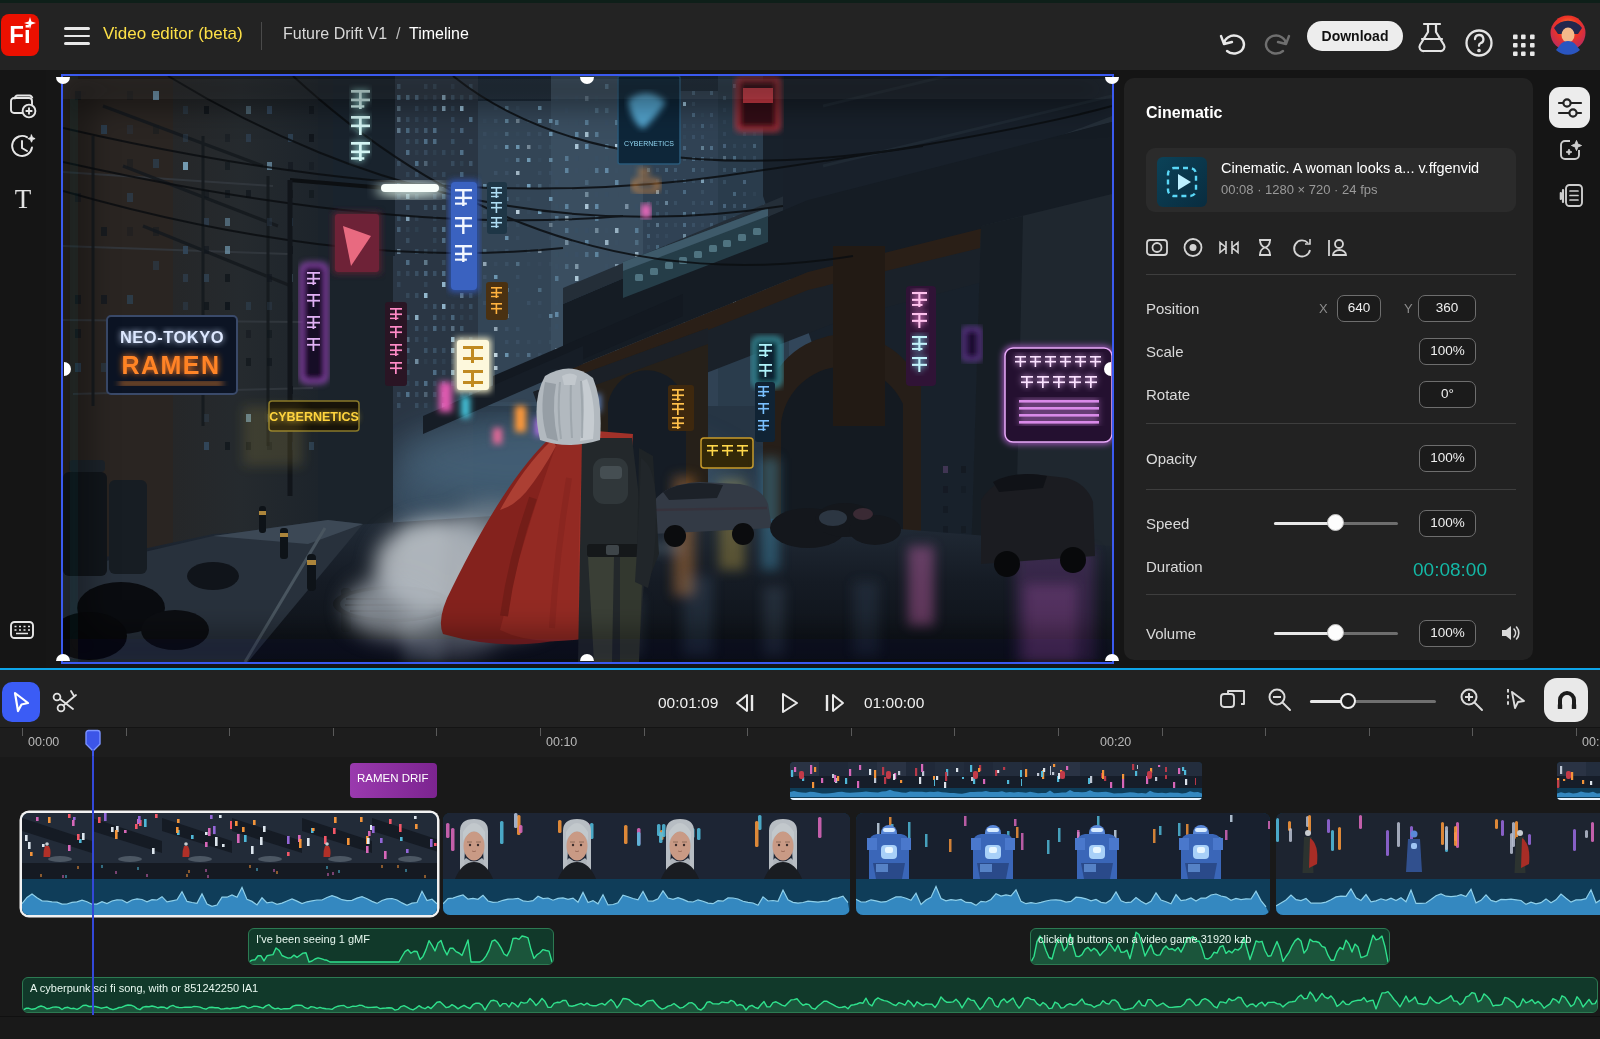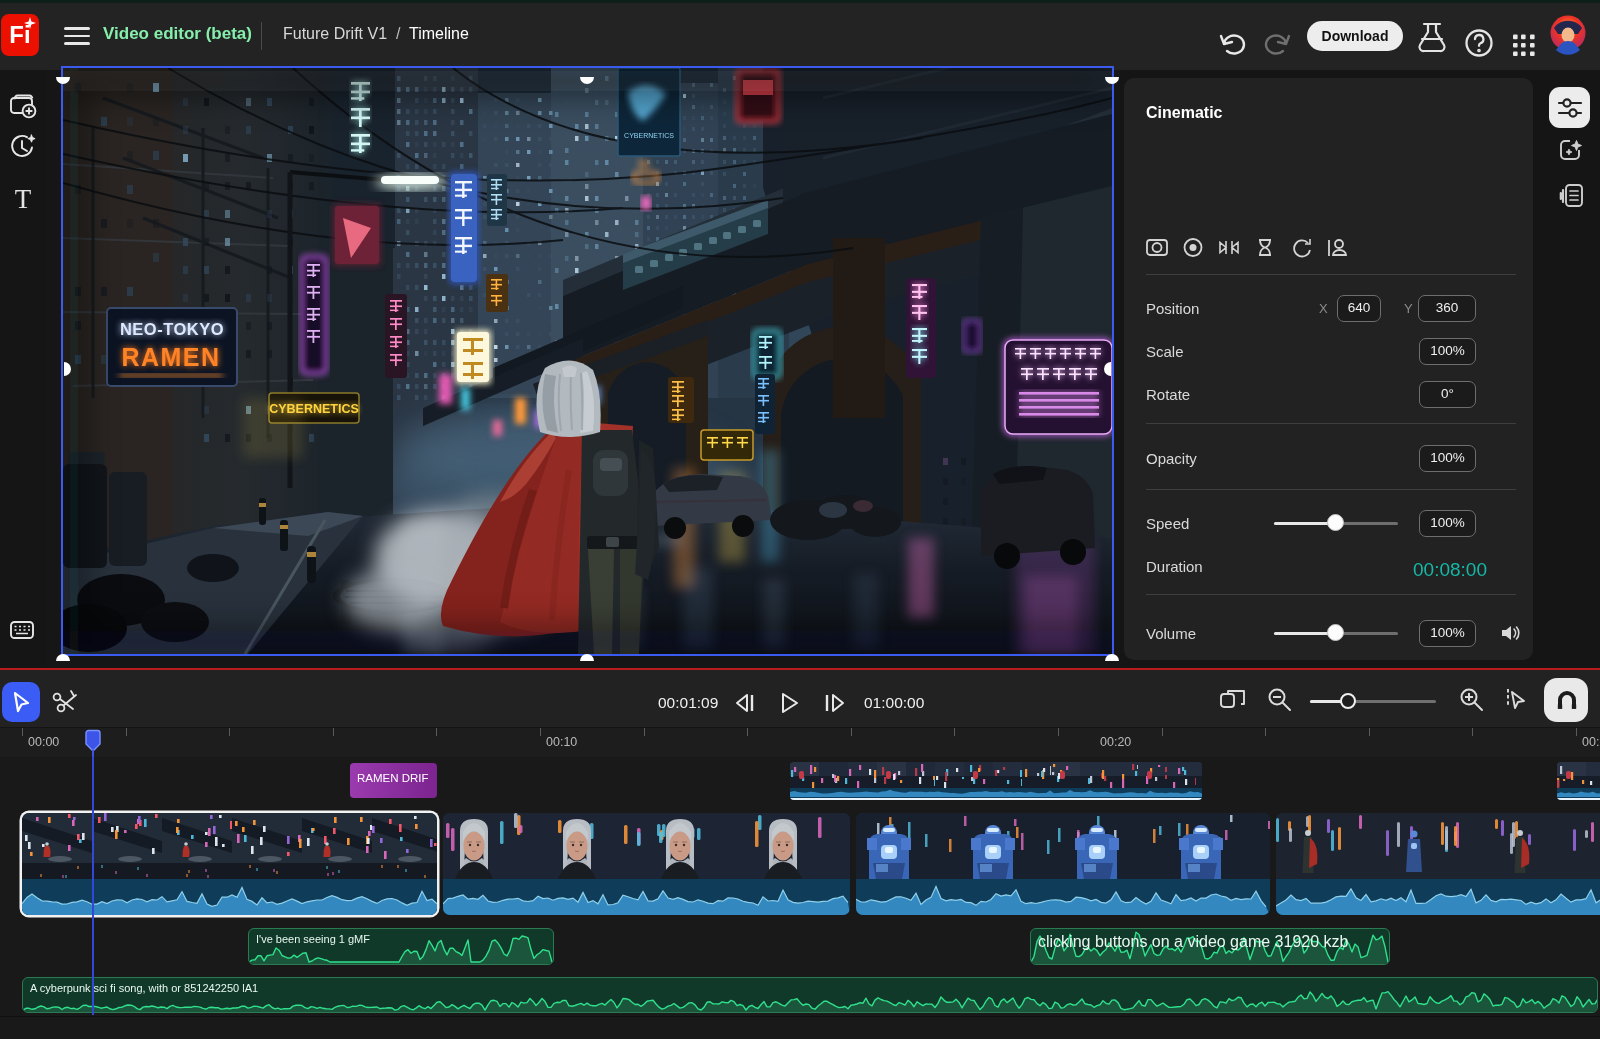--- a/index.html
+++ b/index.html
@@ -3,41 +3,41 @@
 <style>
 *{margin:0;padding:0;box-sizing:border-box}
 body{width:1600px;height:1039px;background:#151515;font-family:"Liberation Sans",sans-serif;position:relative;overflow:hidden}
 .abs{position:absolute}
 
 #topstrip{left:0;top:0;width:1600px;height:3px;background:#0e1f19}
 #topbar{left:0;top:3px;width:1600px;height:67px;background:#232323}
 #filogo{left:1px;top:14px;width:38px;height:42px;background:#eb1000;border-radius:8px;color:#fff;font-weight:bold;font-size:24px;text-align:center;line-height:42px}
 #filogo svg{position:absolute;left:23px;top:3px}
 .hline{left:64px;width:26px;height:2.5px;background:#e8e8e8;border-radius:2px;position:absolute}
-#vetitle{left:103px;top:24px;font-size:17px;color:#86efac;font-weight:700}
+#vetitle{left:103px;top:24px;font-size:17px;color:#fde047;font-weight:400}
 #sep1{left:261px;top:22px;width:1px;height:28px;background:#4a4a4a}
 #crumb{left:283px;top:25px;font-size:16px;color:#d8d8d8}
 #crumb b{color:#fff;font-weight:400}
 
 #dl{left:1307px;top:21px;width:96px;height:30px;background:#ededed;border-radius:16px;color:#111;font-weight:700;font-size:14px;text-align:center;line-height:30px}
 #tglyph{left:0px;top:184px;width:46px;text-align:center;color:#e4e4e4;font-family:"Liberation Serif",serif;font-size:27px}
 
 #pvwrap{left:46px;top:70px;width:1074px;height:598px;background:#161616}
-#video{left:63px;top:68px;width:1049px;height:586px;outline:2px solid #3b5af0;background:#c4b5fd}
+#video{left:63px;top:76px;width:1049px;height:586px;outline:2px solid #3b5af0;background:#c4b5fd}
 
 #props{left:1124px;top:78px;width:409px;height:582px;background:#222222;border-radius:10px}
 #props .lbl{position:absolute;left:22px;font-size:15px;color:#d9d9d9}
 #props .inp{position:absolute;background:#1b1b1b;border:1.6px solid #6e6e6e;border-radius:7px;color:#efefef;font-size:13.5px;text-align:center;height:27px;line-height:24px}
 #props .dvd{position:absolute;left:22px;width:370px;height:1px;background:#3e3e3e}
 #card{position:absolute;left:22px;top:70px;width:370px;height:64px;background:#2b2b2b;border-radius:9px}
 #thumb{position:absolute;left:11px;top:9px;width:50px;height:50px;border-radius:6px;background:linear-gradient(135deg,#0b4258,#092c3f)}
 
 #rsb1{left:1549px;top:87px;width:41px;height:41px;background:#ececec;border-radius:11px}
 
-#tl{left:0;top:668px;width:1600px;height:371px;background:#fca5a5;border-top:2px solid #b91c1c}
+#tl{left:0;top:668px;width:1600px;height:371px;background:#fca5a5;border-top:2px solid #0ea5e9}
 #tool{position:absolute;left:0;top:0;width:1600px;height:57px;background:#222222}
 #selbtn{position:absolute;left:2px;top:12px;width:38px;height:40px;background:#3b5cf5;border-radius:10px}
 #magbtn{position:absolute;left:1544px;top:8px;width:44px;height:44px;background:#e9e9e9;border-radius:13px}
 #ruler{position:absolute;left:0;top:57px;width:1600px;height:30px;background:#1d1d1d;border-top:1px solid #141414}
 .rlbl{position:absolute;top:7px;font-size:12.5px;color:#b9b9b9}
 .tick{position:absolute;top:0;width:1px;height:8px;background:#5a5a5a}
 #tracks{position:absolute;left:0;top:87px;width:1600px;height:259px;background:#191919}
 .clip{position:absolute;border-radius:7px;overflow:hidden}
 #bottombar{position:absolute;left:0;top:346px;width:1600px;height:25px;background:#191919;border-top:1px solid #101010}
 #playhead{left:92px;top:755px;width:2px;height:260px;background:#3348d8;z-index:40}
@@ -1624,20 +1624,28 @@
 <div class="abs" style="left:56px;top:77px;width:14px;height:7px;border-radius:0 0 7px 7px;background:#fff;z-index:6"></div>
 <div class="abs" style="left:580px;top:77px;width:14px;height:7px;border-radius:0 0 7px 7px;background:#fff;z-index:6"></div>
 <div class="abs" style="left:1105px;top:77px;width:14px;height:7px;border-radius:0 0 7px 7px;background:#fff;z-index:6"></div>
 <div class="abs" style="left:56px;top:654px;width:14px;height:7px;border-radius:7px 7px 0 0;background:#fff;z-index:6"></div>
 <div class="abs" style="left:580px;top:654px;width:14px;height:7px;border-radius:7px 7px 0 0;background:#fff;z-index:6"></div>
 <div class="abs" style="left:1105px;top:654px;width:14px;height:7px;border-radius:7px 7px 0 0;background:#fff;z-index:6"></div>
 <div class="abs" style="left:1104px;top:362px;width:7px;height:14px;border-radius:7px 0 0 7px;background:#fff;z-index:6"></div>
 <div class="abs" style="left:64px;top:362px;width:7px;height:14px;border-radius:0 7px 7px 0;background:#fff;z-index:6"></div>
 <div id="props" class="abs">
  <div class="lbl" style="top:26px;font-size:16px;font-weight:bold;color:#fff">Cinematic</div>
+ <div id="card">
+   <div id="thumb"><svg width="50" height="50" viewBox="0 0 50 50">
+     <rect x="11" y="11" width="28" height="28" rx="6" fill="none" stroke="#5ad8f8" stroke-width="2.4" stroke-dasharray="5 4"></rect>
+     <path d="M21 17 l13 8 -13 8 z" fill="#bdf0ff"></path>
+        </svg></div>
+   <div style="position:absolute;left:75px;top:12px;font-size:14.5px;color:#fff">Cinematic. A woman looks a... v.ffgenvid</div>
+   <div style="position:absolute;left:75px;top:34px;font-size:13px;color:#9a9a9a">00:08 · 1280 × 720 · 24 fps</div>
+ </div>
  <svg style="position:absolute;left:22px;top:158px" width="240" height="24" viewBox="0 0 240 24">
   <g fill="none" stroke="#d4d4d4" stroke-width="1.8">
    <rect x="1" y="4" width="20" height="15" rx="3"></rect>
         <circle cx="11" cy="11.5" r="4.5"></circle>
    <g transform="translate(36,0)">
           <circle cx="11" cy="11.5" r="8.5"></circle>
           <circle cx="11" cy="11.5" r="3.5" fill="#d4d4d4" stroke="none"></circle>
         </g>
    <g transform="translate(72,0)" stroke-width="1.6">
           <path d="M8 5 v13 M8 11.5 l-6 -5 v10 z M14 5 v13 M14 11.5 l6 -5 v10 z" fill="none"></path>
@@ -2402,21 +2410,21 @@
 </svg>
 <div style="position:absolute;left:7px;top:4px;font-size:11px;color:#e8f8f0">I've been seeing 1 gMF</div>
 </div>
       <div class="clip" style="left:1030px;top:171px;width:360px;height:37px;background:#11392a;border:1.5px solid #2c7a52;border-radius:6px">
 <svg width="360" height="37" viewBox="0 0 360 37" style="position:absolute;left:0;top:0">
 <g transform="translate(0,2)">
             <polygon points="0,31.0 3,25.5 6,10.6 9,5.0 12,10.5 15,19.5 18,26.5 21,28.0 24,16.9 27,8.4 30,10.8 33,19.9 36,15.8 39,3.1 42,15.0 45,25.2 48,25.6 51,23.7 54,18.4 57,16.4 60,20.0 63,17.2 66,19.6 69,24.6 72,21.0 75,18.5 78,11.9 81,15.9 84,20.2 87,14.0 90,21.3 93,21.1 96,19.2 99,27.7 102,15.5 105,1.3 108,3.5 111,13.9 114,25.0 117,19.1 120,13.7 123,22.5 126,24.4 129,23.9 132,18.1 135,15.0 138,18.4 141,17.7 144,19.7 147,16.4 150,21.1 153,15.2 156,6.9 159,7.3 162,5.6 165,10.4 168,10.0 171,17.2 174,27.4 177,28.0 180,26.2 183,21.3 186,22.1 189,15.9 192,14.7 195,22.4 198,19.8 201,21.8 204,18.1 207,19.1 210,16.5 213,6.7 216,17.7 219,28.5 222,19.8 225,10.0 228,11.2 231,10.3 234,19.5 237,25.3 240,24.7 243,17.6 246,10.5 249,18.0 252,30.4 255,25.5 258,21.4 261,14.8 264,9.9 267,7.4 270,10.0 273,22.1 276,18.3 279,8.2 282,10.6 285,10.5 288,11.5 291,15.4 294,16.5 297,24.2 300,29.3 303,29.2 306,20.9 309,16.4 312,18.5 315,9.2 318,13.2 321,21.0 324,13.1 327,15.9 330,26.6 333,25.6 336,24.3 339,14.2 342,4.1 345,8.8 348,7.8 351,5.1 354,15.8 357,31.0 360,31.0 360,33 0,33" fill="#1e5c40" opacity="0.8"></polygon>
 <polyline points="0,31.0 3,25.5 6,10.6 9,5.0 12,10.5 15,19.5 18,26.5 21,28.0 24,16.9 27,8.4 30,10.8 33,19.9 36,15.8 39,3.1 42,15.0 45,25.2 48,25.6 51,23.7 54,18.4 57,16.4 60,20.0 63,17.2 66,19.6 69,24.6 72,21.0 75,18.5 78,11.9 81,15.9 84,20.2 87,14.0 90,21.3 93,21.1 96,19.2 99,27.7 102,15.5 105,1.3 108,3.5 111,13.9 114,25.0 117,19.1 120,13.7 123,22.5 126,24.4 129,23.9 132,18.1 135,15.0 138,18.4 141,17.7 144,19.7 147,16.4 150,21.1 153,15.2 156,6.9 159,7.3 162,5.6 165,10.4 168,10.0 171,17.2 174,27.4 177,28.0 180,26.2 183,21.3 186,22.1 189,15.9 192,14.7 195,22.4 198,19.8 201,21.8 204,18.1 207,19.1 210,16.5 213,6.7 216,17.7 219,28.5 222,19.8 225,10.0 228,11.2 231,10.3 234,19.5 237,25.3 240,24.7 243,17.6 246,10.5 249,18.0 252,30.4 255,25.5 258,21.4 261,14.8 264,9.9 267,7.4 270,10.0 273,22.1 276,18.3 279,8.2 282,10.6 285,10.5 288,11.5 291,15.4 294,16.5 297,24.2 300,29.3 303,29.2 306,20.9 309,16.4 312,18.5 315,9.2 318,13.2 321,21.0 324,13.1 327,15.9 330,26.6 333,25.6 336,24.3 339,14.2 342,4.1 345,8.8 348,7.8 351,5.1 354,15.8 357,31.0 360,31.0" fill="none" stroke="#2fe08c" stroke-width="1.4" stroke-linejoin="round"></polyline>
           </g>
 </svg>
-<div style="position:absolute;left:7px;top:4px;font-size:16px;color:#e8f8f0">clicking buttons on a video game 31920 kzb</div>
+<div style="position:absolute;left:7px;top:4px;font-size:11px;color:#e8f8f0">clicking buttons on a video game 31920 kzb</div>
 </div>
       <div class="clip" style="left:22px;top:220px;width:1576px;height:36px;background:#11392a;border:1.5px solid #2c7a52;border-radius:6px">
 <svg width="1576" height="36" viewBox="0 0 1576 36" style="position:absolute;left:0;top:0">
 <g transform="translate(0,2)">
             <polygon points="0,30.1 3,28.3 6,28.3 9,29.3 12,28.8 15,27.0 18,26.0 21,26.9 24,28.8 27,28.2 30,27.1 33,27.0 36,27.4 39,29.5 42,27.7 45,27.3 48,28.6 51,28.3 54,29.3 57,27.8 60,25.5 63,25.2 66,26.5 69,26.5 72,26.4 75,27.2 78,28.2 81,27.6 84,27.0 87,28.8 90,29.6 93,28.8 96,27.5 99,27.2 102,25.8 105,25.0 108,25.2 111,26.3 114,28.6 117,29.6 120,27.1 123,26.5 126,26.7 129,26.0 132,26.7 135,27.8 138,27.0 141,27.2 144,28.6 147,26.4 150,25.4 153,27.0 156,27.5 159,27.6 162,27.1 165,27.2 168,27.3 171,26.4 174,26.6 177,27.1 180,28.3 183,29.2 186,27.5 189,27.3 192,27.7 195,27.6 198,29.1 201,28.8 204,28.3 207,28.8 210,28.0 213,28.0 216,27.5 219,26.2 222,26.3 225,28.1 228,27.4 231,26.2 234,26.4 237,27.2 240,28.1 243,25.9 246,24.7 249,27.5 252,28.9 255,28.2 258,29.4 261,28.6 264,28.7 267,28.6 270,26.1 273,25.3 276,25.1 279,25.5 282,27.7 285,28.6 288,26.6 291,27.1 294,28.4 297,27.3 300,28.3 303,28.7 306,28.9 309,29.4 312,27.3 315,26.2 318,25.6 321,25.5 324,27.5 327,27.2 330,26.2 333,26.4 336,25.3 339,25.4 342,26.9 345,27.5 348,27.4 351,27.2 354,27.0 357,28.6 360,28.2 363,28.0 366,27.7 369,28.0 372,30.1 375,29.4 378,26.6 381,25.6 384,27.2 387,28.9 390,29.9 393,28.1 396,25.7 399,27.7 402,28.7 405,26.6 408,28.6 411,25.4 414,22.3 417,21.8 420,24.5 423,27.6 426,27.0 429,24.6 432,26.4 435,28.9 438,26.9 441,25.3 444,27.1 447,28.5 450,24.7 453,23.1 456,23.2 459,25.2 462,30.1 465,24.8 468,20.7 471,20.3 474,21.4 477,26.5 480,23.6 483,23.6 486,27.1 489,22.5 492,24.2 495,27.1 498,22.2 501,23.1 504,22.6 507,18.5 510,21.4 513,25.5 516,22.5 519,18.4 522,21.6 525,27.4 528,27.4 531,23.4 534,22.3 537,22.5 540,20.4 543,20.5 546,25.8 549,26.3 552,25.5 555,24.3 558,23.4 561,25.2 564,23.1 567,25.1 570,25.7 573,25.8 576,24.4 579,23.4 582,25.1 585,22.0 588,19.5 591,22.5 594,27.9 597,24.0 600,18.5 603,18.8 606,19.6 609,22.2 612,24.5 615,24.2 618,26.4 621,24.3 624,21.2 627,20.6 630,20.2 633,24.0 636,27.2 639,29.1 642,28.1 645,26.2 648,25.3 651,23.5 654,25.9 657,28.1 660,27.4 663,25.2 666,22.9 669,22.7 672,24.9 675,28.9 678,30.0 681,27.4 684,22.3 687,21.8 690,23.9 693,23.9 696,24.0 699,21.9 702,22.5 705,22.9 708,20.4 711,21.7 714,25.6 717,24.5 720,25.7 723,30.0 726,26.5 729,25.3 732,27.3 735,28.5 738,24.7 741,21.6 744,26.9 747,26.8 750,22.6 753,21.8 756,23.3 759,25.1 762,26.1 765,23.0 768,19.9 771,19.6 774,18.8 777,22.4 780,25.3 783,24.0 786,24.6 789,28.2 792,29.2 795,26.0 798,23.8 801,21.2 804,21.3 807,23.1 810,24.7 813,26.4 816,27.6 819,27.3 822,26.5 825,28.8 828,25.2 831,24.7 834,24.0 837,22.7 840,23.2 843,18.2 846,24.0 849,25.9 852,20.1 855,17.9 858,19.5 861,20.6 864,21.1 867,22.6 870,24.5 873,25.6 876,22.6 879,23.7 882,25.2 885,20.4 888,22.8 891,26.7 894,21.8 897,23.9 900,25.7 903,23.9 906,24.1 909,24.2 912,27.5 915,23.4 918,16.9 921,20.3 924,22.3 927,22.3 930,21.9 933,19.2 936,22.4 939,27.9 942,22.9 945,18.2 948,20.1 951,20.5 954,25.2 957,29.6 960,26.5 963,21.1 966,17.5 969,19.2 972,25.5 975,27.2 978,21.1 981,18.9 984,22.6 987,20.4 990,18.0 993,23.8 996,28.2 999,24.6 1002,18.6 1005,17.5 1008,19.4 1011,19.7 1014,23.7 1017,25.7 1020,22.5 1023,24.6 1026,28.6 1029,28.1 1032,22.1 1035,23.7 1038,28.0 1041,27.6 1044,24.8 1047,23.7 1050,25.0 1053,24.7 1056,21.9 1059,18.9 1062,23.8 1065,24.5 1068,25.0 1071,27.3 1074,25.6 1077,24.8 1080,20.7 1083,23.3 1086,24.2 1089,20.1 1092,20.0 1095,22.6 1098,28.4 1101,29.7 1104,29.2 1107,28.6 1110,27.9 1113,24.2 1116,20.6 1119,25.3 1122,26.1 1125,19.6 1128,19.6 1131,23.2 1134,26.2 1137,24.7 1140,23.0 1143,25.4 1146,27.4 1149,27.4 1152,27.0 1155,26.7 1158,26.5 1161,24.3 1164,19.7 1167,19.0 1170,21.9 1173,25.6 1176,24.5 1179,19.8 1182,18.6 1185,20.1 1188,22.7 1191,26.4 1194,27.9 1197,22.0 1200,22.1 1203,23.2 1206,18.7 1209,20.7 1212,19.8 1215,17.2 1218,17.7 1221,23.1 1224,26.9 1227,24.5 1230,24.0 1233,26.8 1236,23.6 1239,22.2 1242,26.0 1245,22.5 1248,22.4 1251,22.1 1254,23.7 1257,24.0 1260,26.9 1263,24.3 1266,22.1 1269,21.8 1272,21.3 1275,17.3 1278,15.0 1281,18.8 1284,18.4 1287,12.0 1290,15.5 1293,21.4 1296,17.6 1299,13.4 1302,17.2 1305,18.5 1308,15.9 1311,19.6 1314,26.4 1317,24.3 1320,21.1 1323,24.2 1326,24.6 1329,21.7 1332,20.9 1335,20.3 1338,20.2 1341,17.6 1344,21.9 1347,20.7 1350,20.1 1353,28.9 1356,20.8 1359,12.9 1362,12.9 1365,11.6 1368,15.2 1371,19.5 1374,22.6 1377,26.8 1380,21.5 1383,16.0 1386,21.9 1389,19.9 1392,16.9 1395,23.5 1398,23.7 1401,24.5 1404,23.5 1407,16.8 1410,20.2 1413,22.7 1416,23.4 1419,21.1 1422,19.9 1425,18.2 1428,15.6 1431,21.1 1434,21.1 1437,24.7 1440,22.6 1443,16.9 1446,15.8 1449,12.6 1452,13.5 1455,21.9 1458,20.2 1461,13.9 1464,16.3 1467,19.8 1470,26.0 1473,25.1 1476,25.3 1479,24.3 1482,17.4 1485,18.3 1488,20.9 1491,22.7 1494,27.4 1497,25.7 1500,18.8 1503,22.8 1506,21.7 1509,19.7 1512,23.6 1515,21.4 1518,23.9 1521,28.2 1524,25.8 1527,23.9 1530,18.7 1533,20.1 1536,22.9 1539,15.8 1542,17.4 1545,21.8 1548,26.5 1551,24.3 1554,16.8 1557,20.4 1560,27.0 1563,23.3 1566,19.4 1569,24.0 1572,23.6 1575,18.7 1576,32 0,32" fill="#1e5c40" opacity="0.8"></polygon>
 <polyline points="0,30.1 3,28.3 6,28.3 9,29.3 12,28.8 15,27.0 18,26.0 21,26.9 24,28.8 27,28.2 30,27.1 33,27.0 36,27.4 39,29.5 42,27.7 45,27.3 48,28.6 51,28.3 54,29.3 57,27.8 60,25.5 63,25.2 66,26.5 69,26.5 72,26.4 75,27.2 78,28.2 81,27.6 84,27.0 87,28.8 90,29.6 93,28.8 96,27.5 99,27.2 102,25.8 105,25.0 108,25.2 111,26.3 114,28.6 117,29.6 120,27.1 123,26.5 126,26.7 129,26.0 132,26.7 135,27.8 138,27.0 141,27.2 144,28.6 147,26.4 150,25.4 153,27.0 156,27.5 159,27.6 162,27.1 165,27.2 168,27.3 171,26.4 174,26.6 177,27.1 180,28.3 183,29.2 186,27.5 189,27.3 192,27.7 195,27.6 198,29.1 201,28.8 204,28.3 207,28.8 210,28.0 213,28.0 216,27.5 219,26.2 222,26.3 225,28.1 228,27.4 231,26.2 234,26.4 237,27.2 240,28.1 243,25.9 246,24.7 249,27.5 252,28.9 255,28.2 258,29.4 261,28.6 264,28.7 267,28.6 270,26.1 273,25.3 276,25.1 279,25.5 282,27.7 285,28.6 288,26.6 291,27.1 294,28.4 297,27.3 300,28.3 303,28.7 306,28.9 309,29.4 312,27.3 315,26.2 318,25.6 321,25.5 324,27.5 327,27.2 330,26.2 333,26.4 336,25.3 339,25.4 342,26.9 345,27.5 348,27.4 351,27.2 354,27.0 357,28.6 360,28.2 363,28.0 366,27.7 369,28.0 372,30.1 375,29.4 378,26.6 381,25.6 384,27.2 387,28.9 390,29.9 393,28.1 396,25.7 399,27.7 402,28.7 405,26.6 408,28.6 411,25.4 414,22.3 417,21.8 420,24.5 423,27.6 426,27.0 429,24.6 432,26.4 435,28.9 438,26.9 441,25.3 444,27.1 447,28.5 450,24.7 453,23.1 456,23.2 459,25.2 462,30.1 465,24.8 468,20.7 471,20.3 474,21.4 477,26.5 480,23.6 483,23.6 486,27.1 489,22.5 492,24.2 495,27.1 498,22.2 501,23.1 504,22.6 507,18.5 510,21.4 513,25.5 516,22.5 519,18.4 522,21.6 525,27.4 528,27.4 531,23.4 534,22.3 537,22.5 540,20.4 543,20.5 546,25.8 549,26.3 552,25.5 555,24.3 558,23.4 561,25.2 564,23.1 567,25.1 570,25.7 573,25.8 576,24.4 579,23.4 582,25.1 585,22.0 588,19.5 591,22.5 594,27.9 597,24.0 600,18.5 603,18.8 606,19.6 609,22.2 612,24.5 615,24.2 618,26.4 621,24.3 624,21.2 627,20.6 630,20.2 633,24.0 636,27.2 639,29.1 642,28.1 645,26.2 648,25.3 651,23.5 654,25.9 657,28.1 660,27.4 663,25.2 666,22.9 669,22.7 672,24.9 675,28.9 678,30.0 681,27.4 684,22.3 687,21.8 690,23.9 693,23.9 696,24.0 699,21.9 702,22.5 705,22.9 708,20.4 711,21.7 714,25.6 717,24.5 720,25.7 723,30.0 726,26.5 729,25.3 732,27.3 735,28.5 738,24.7 741,21.6 744,26.9 747,26.8 750,22.6 753,21.8 756,23.3 759,25.1 762,26.1 765,23.0 768,19.9 771,19.6 774,18.8 777,22.4 780,25.3 783,24.0 786,24.6 789,28.2 792,29.2 795,26.0 798,23.8 801,21.2 804,21.3 807,23.1 810,24.7 813,26.4 816,27.6 819,27.3 822,26.5 825,28.8 828,25.2 831,24.7 834,24.0 837,22.7 840,23.2 843,18.2 846,24.0 849,25.9 852,20.1 855,17.9 858,19.5 861,20.6 864,21.1 867,22.6 870,24.5 873,25.6 876,22.6 879,23.7 882,25.2 885,20.4 888,22.8 891,26.7 894,21.8 897,23.9 900,25.7 903,23.9 906,24.1 909,24.2 912,27.5 915,23.4 918,16.9 921,20.3 924,22.3 927,22.3 930,21.9 933,19.2 936,22.4 939,27.9 942,22.9 945,18.2 948,20.1 951,20.5 954,25.2 957,29.6 960,26.5 963,21.1 966,17.5 969,19.2 972,25.5 975,27.2 978,21.1 981,18.9 984,22.6 987,20.4 990,18.0 993,23.8 996,28.2 999,24.6 1002,18.6 1005,17.5 1008,19.4 1011,19.7 1014,23.7 1017,25.7 1020,22.5 1023,24.6 1026,28.6 1029,28.1 1032,22.1 1035,23.7 1038,28.0 1041,27.6 1044,24.8 1047,23.7 1050,25.0 1053,24.7 1056,21.9 1059,18.9 1062,23.8 1065,24.5 1068,25.0 1071,27.3 1074,25.6 1077,24.8 1080,20.7 1083,23.3 1086,24.2 1089,20.1 1092,20.0 1095,22.6 1098,28.4 1101,29.7 1104,29.2 1107,28.6 1110,27.9 1113,24.2 1116,20.6 1119,25.3 1122,26.1 1125,19.6 1128,19.6 1131,23.2 1134,26.2 1137,24.7 1140,23.0 1143,25.4 1146,27.4 1149,27.4 1152,27.0 1155,26.7 1158,26.5 1161,24.3 1164,19.7 1167,19.0 1170,21.9 1173,25.6 1176,24.5 1179,19.8 1182,18.6 1185,20.1 1188,22.7 1191,26.4 1194,27.9 1197,22.0 1200,22.1 1203,23.2 1206,18.7 1209,20.7 1212,19.8 1215,17.2 1218,17.7 1221,23.1 1224,26.9 1227,24.5 1230,24.0 1233,26.8 1236,23.6 1239,22.2 1242,26.0 1245,22.5 1248,22.4 1251,22.1 1254,23.7 1257,24.0 1260,26.9 1263,24.3 1266,22.1 1269,21.8 1272,21.3 1275,17.3 1278,15.0 1281,18.8 1284,18.4 1287,12.0 1290,15.5 1293,21.4 1296,17.6 1299,13.4 1302,17.2 1305,18.5 1308,15.9 1311,19.6 1314,26.4 1317,24.3 1320,21.1 1323,24.2 1326,24.6 1329,21.7 1332,20.9 1335,20.3 1338,20.2 1341,17.6 1344,21.9 1347,20.7 1350,20.1 1353,28.9 1356,20.8 1359,12.9 1362,12.9 1365,11.6 1368,15.2 1371,19.5 1374,22.6 1377,26.8 1380,21.5 1383,16.0 1386,21.9 1389,19.9 1392,16.9 1395,23.5 1398,23.7 1401,24.5 1404,23.5 1407,16.8 1410,20.2 1413,22.7 1416,23.4 1419,21.1 1422,19.9 1425,18.2 1428,15.6 1431,21.1 1434,21.1 1437,24.7 1440,22.6 1443,16.9 1446,15.8 1449,12.6 1452,13.5 1455,21.9 1458,20.2 1461,13.9 1464,16.3 1467,19.8 1470,26.0 1473,25.1 1476,25.3 1479,24.3 1482,17.4 1485,18.3 1488,20.9 1491,22.7 1494,27.4 1497,25.7 1500,18.8 1503,22.8 1506,21.7 1509,19.7 1512,23.6 1515,21.4 1518,23.9 1521,28.2 1524,25.8 1527,23.9 1530,18.7 1533,20.1 1536,22.9 1539,15.8 1542,17.4 1545,21.8 1548,26.5 1551,24.3 1554,16.8 1557,20.4 1560,27.0 1563,23.3 1566,19.4 1569,24.0 1572,23.6 1575,18.7" fill="none" stroke="#2fe08c" stroke-width="1.4" stroke-linejoin="round"></polyline>
           </g>
 </svg>
 <div style="position:absolute;left:7px;top:4px;font-size:11px;color:#e8f8f0">A cyberpunk sci fi song, with or 851242250 lA1</div>
 </div>

